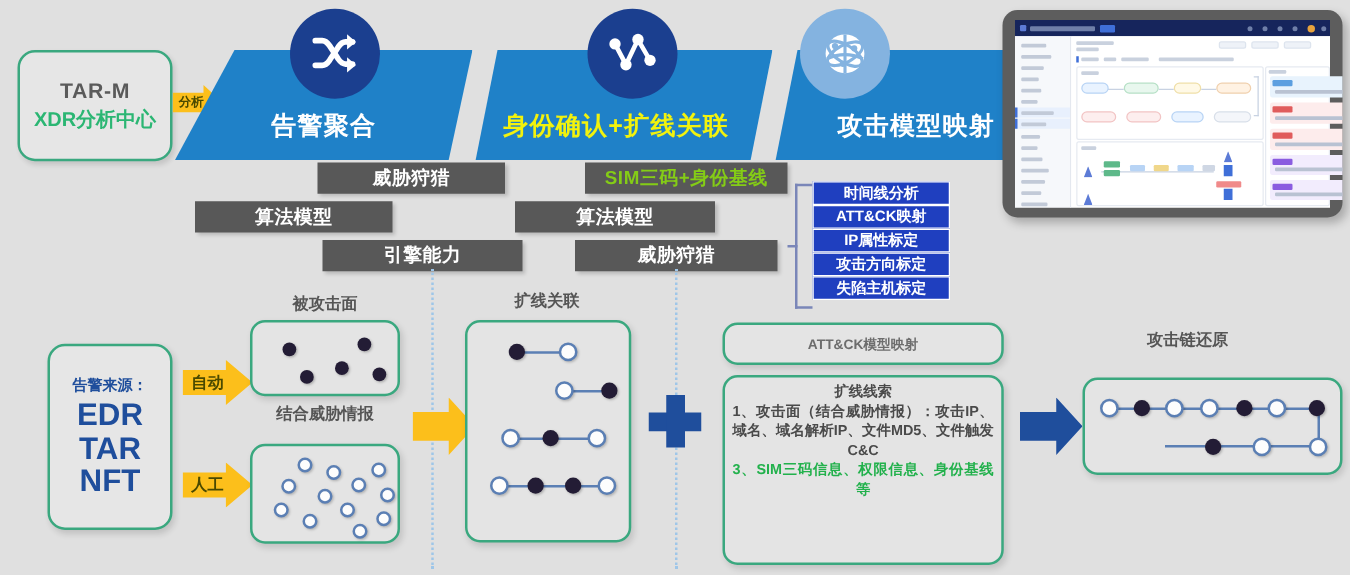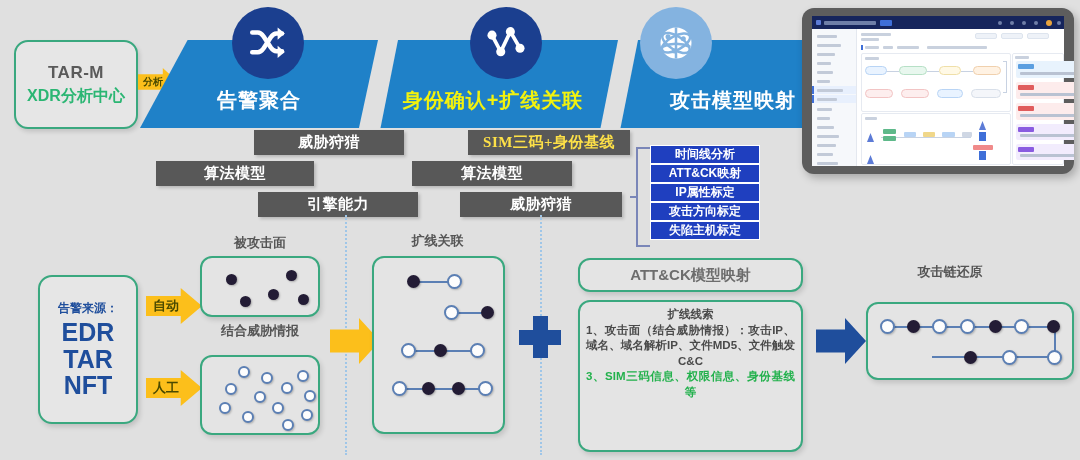--- a/index.html
+++ b/index.html
@@ -74,21 +74,21 @@
   .circ-dark{background:#1b3f8f;}
   .circ-light{background:#84b3e0;}
 
   
   .tag{
     position:absolute;background:#585858;color:#fff;
     font-size:15px;font-weight:bold;letter-spacing:.5px;
     display:flex;align-items:center;justify-content:center;
     box-shadow:2px 2px 3px rgba(0,0,0,.18);
   }
-  .tag.yellowtxt{color:#fde047;font-family:Liberation Serif, serif;}
+  .tag.yellowtxt{color:#84cc16;}
 
   
   .bluelist{left:650px;top:145px;width:110px;}
   .blue-item{
     height:19px;background:#1f3fbf;border:1px solid #ffffff;
     color:#fff;font-size:12px;font-weight:bold;
     display:flex;align-items:center;justify-content:center;
     box-sizing:border-box;
   }
   .bracket{
@@ -135,21 +135,21 @@
     display:flex;flex-direction:column;align-items:center;justify-content:center;
     box-shadow:2px 3px 5px rgba(0,0,0,.14);
   }
   .card-src .src-t{font-size:12px;font-weight:bold;color:#1f4e9c;margin-bottom:2px;}
   .card-src .src-b{font-size:25px;font-weight:bold;color:#1f4e9c;line-height:1.06;}
 
   
   .attck-head{
     left:578px;top:258px;width:225px;height:34px;
     display:flex;align-items:center;justify-content:center;
-    font-size:15px;font-weight:bold;color:#6d6d6d;
+    font-size:11px;font-weight:bold;color:#6d6d6d;
   }
   .attck-body{left:578px;top:300px;width:225px;height:152px;}
   .attck-text{
     position:absolute;left:582px;top:304px;width:217px;
     font-size:11.5px;font-weight:bold;color:#4a4a4a;line-height:1.35;
     text-align:center;padding:3px 4px 0 4px;box-sizing:border-box;
   }
   .attck-text .ttl{display:block;text-align:center;}
   .attck-text .l{display:block;text-align:justify;text-align-last:center;}
   .attck-text .green{color:#22b14c;}

